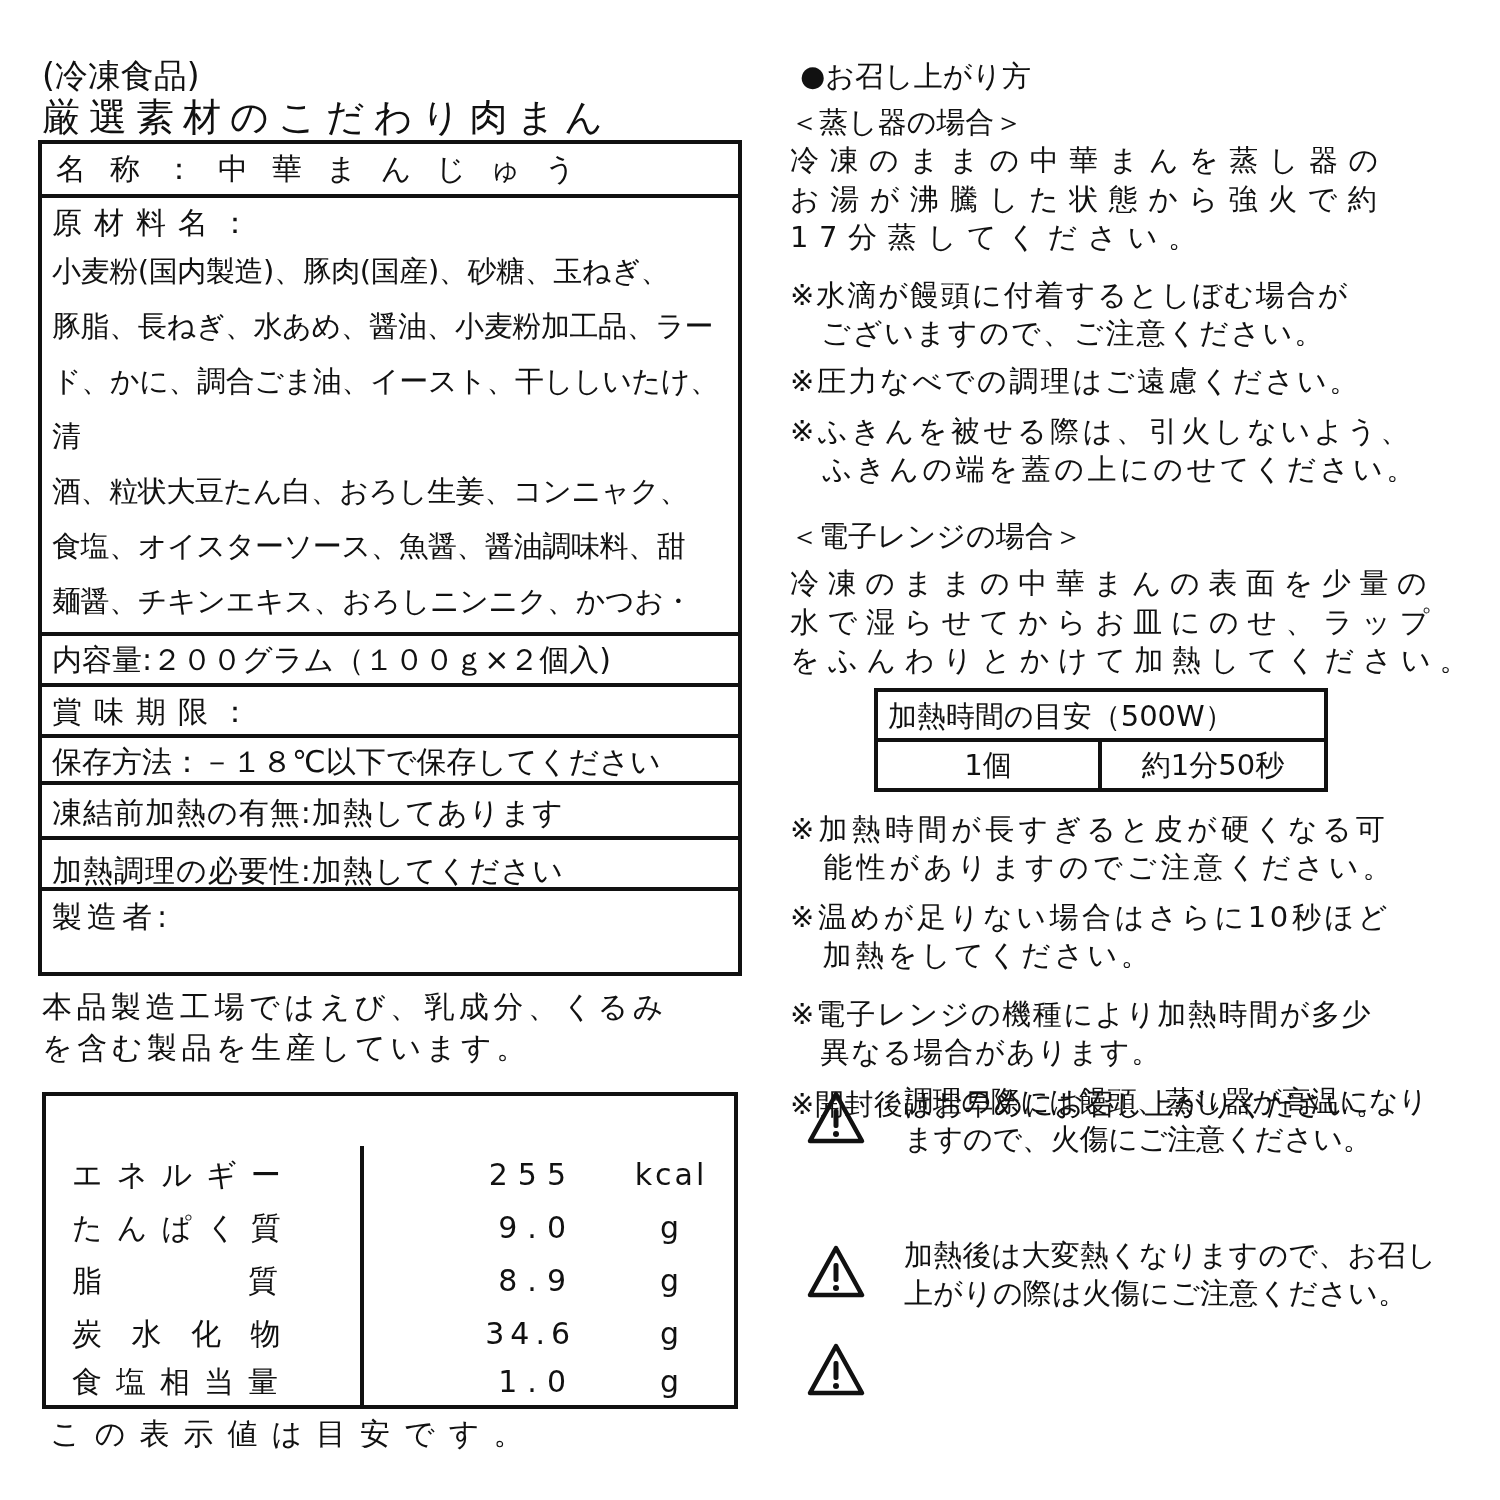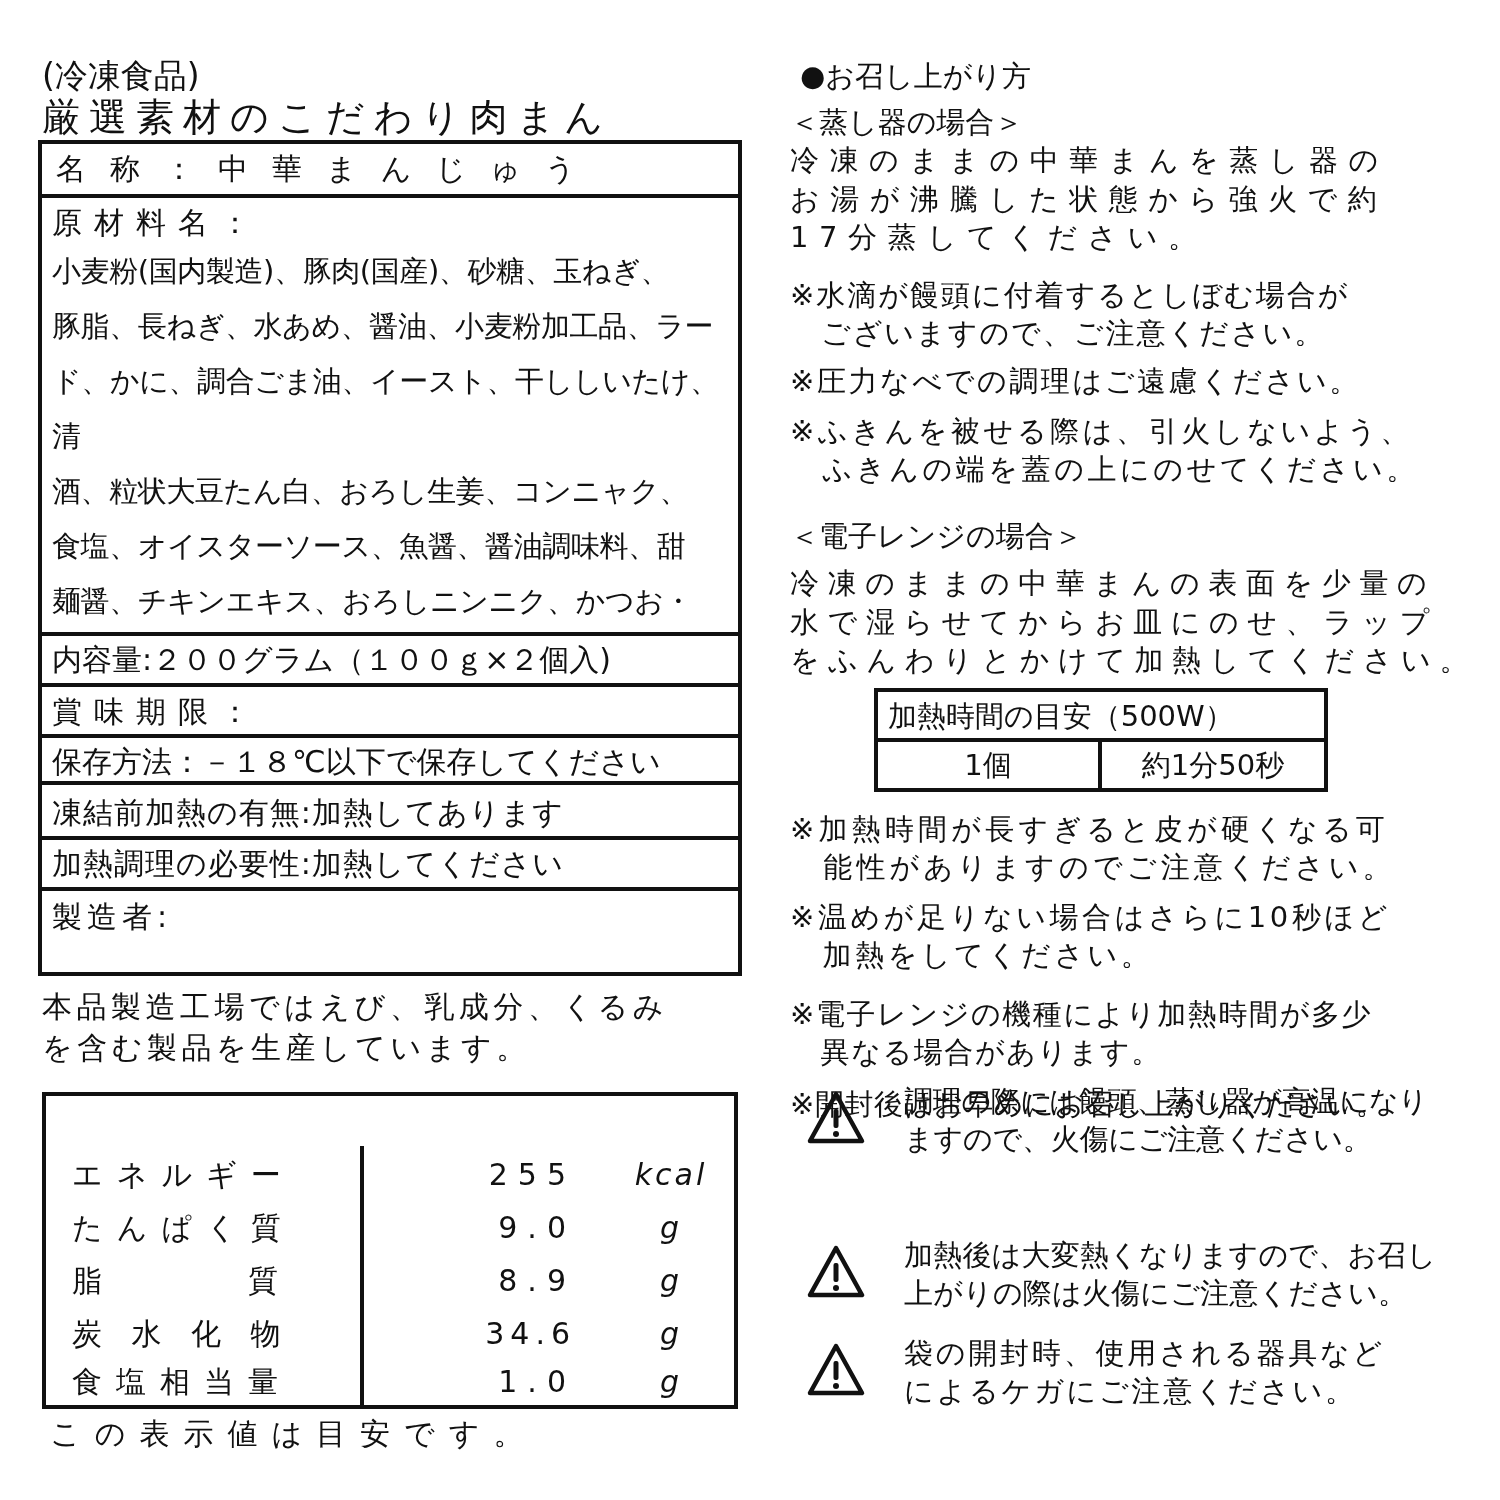--- a/index.html
+++ b/index.html
@@ -26,39 +26,39 @@
       padding-left: 10px; white-space: nowrap; overflow: hidden;
     }
     #row-name      { top: 0;   height: 54px; padding-top: 5px; letter-spacing: 24px; padding-left: 14px; }
     #row-ingr      { top: 54px; height: 438px; padding-top: 4px; white-space: normal; }
     #row-ingr .ingr-label { letter-spacing: 12px; display: block; line-height: 42px; }
     #row-ingr .ingr-text { display: block; font-size: 29px; line-height: 55px; letter-spacing: -0.4px; white-space: pre-line; }
     #row-content   { top: 492px; height: 51px; padding-top: 4px; }
     #row-bbd       { top: 543px; height: 51px; padding-top: 5px; letter-spacing: 12px; }
     #row-storage   { top: 594px; height: 47px; padding-top: 4px; }
     #row-prefrozen { top: 645px; height: 51px; padding-top: 4px; letter-spacing: 1px; }
-    #row-cooking   { top: 696px; height: 51px; padding-top: 4px; letter-spacing: 1px; }
+    #row-cooking   { top: 696px; height: 51px; padding-top: 11px; letter-spacing: 1px; }
     #row-maker     { top: 747px; height: 85px; padding-top: 6px; border-bottom: none; letter-spacing: 5px; }
 
     #allergen-note { left: 42px; top: 986px; font-size: 30px; line-height: 41px; letter-spacing: 4.5px; white-space: pre-line; }
 
     #nutrition-box {
       left: 42px; top: 1092px; width: 696px; height: 317px;
       border: 4px solid #111;
     }
     #nut-header {
       position: absolute; left: 0; top: 0; width: 100%; height: 50px;
       border-bottom: 4px solid #111;
       font-size: 30px; line-height: 46px; padding-left: 16px; letter-spacing: 4px; white-space: nowrap;
     }
     #nut-divider { position: absolute; left: 314px; top: 50px; width: 4px; height: 259px; background: #111; }
     .nut-row { position: absolute; left: 0; width: 100%; height: 53px; font-size: 30px; line-height: 53px; }
     .nut-name { position: absolute; left: 26px; width: 244px; white-space: nowrap; }
     .nut-val  { position: absolute; left: 330px; width: 200px; text-align: right; letter-spacing: 10px; }
-    .nut-unit { position: absolute; left: 570px; width: 110px; text-align: center; letter-spacing: 3px; font-style: italic; }
+    .nut-unit { position: absolute; left: 570px; width: 110px; text-align: center; letter-spacing: 3px; }
     #nut-footnote { left: 50px; top: 1412px; font-size: 30px; line-height: 44px; letter-spacing: 14px; white-space: nowrap; }
 
     
     .rc { position: absolute; left: 790px; font-size: 29px; white-space: nowrap; }
     #howto-title { left: 800px; top: 56px; font-size: 29px; line-height: 40px; }
     #steam-heading { top: 102px; line-height: 40px; }
     #steam-body { top: 141px; line-height: 38.5px; letter-spacing: 10.5px; white-space: pre-line; }
     .note { position: absolute; left: 790px; font-size: 29px; line-height: 38px; white-space: pre; }
     #steam-note-1 { top: 276px; letter-spacing: 2px; }
     #steam-note-2 { top: 362px; letter-spacing: 2.6px; }
@@ -207,15 +207,13 @@
   </svg>
   <div class="warn-text">加熱後は大変熱くなりますので、お召し
 上がりの際は火傷にご注意ください。</div>
 </div>
 <div id="warn-3" class="warn">
   <svg class="warn-icon" viewBox="0 0 60 56">
     <path d="M30 4 L56 51 L4 51 Z" fill="none" stroke="#111" stroke-width="4.5" stroke-linejoin="round"></path>
     <rect x="27.5" y="19" width="5" height="19" rx="2" fill="#111"></rect>
     <circle cx="30" cy="44" r="3" fill="#111"></circle>
   </svg>
-  <div class="warn-text">袋の開封時、使用される器具など
-によるケガにご注意ください。</div>
 </div>
 
 </body></html>

